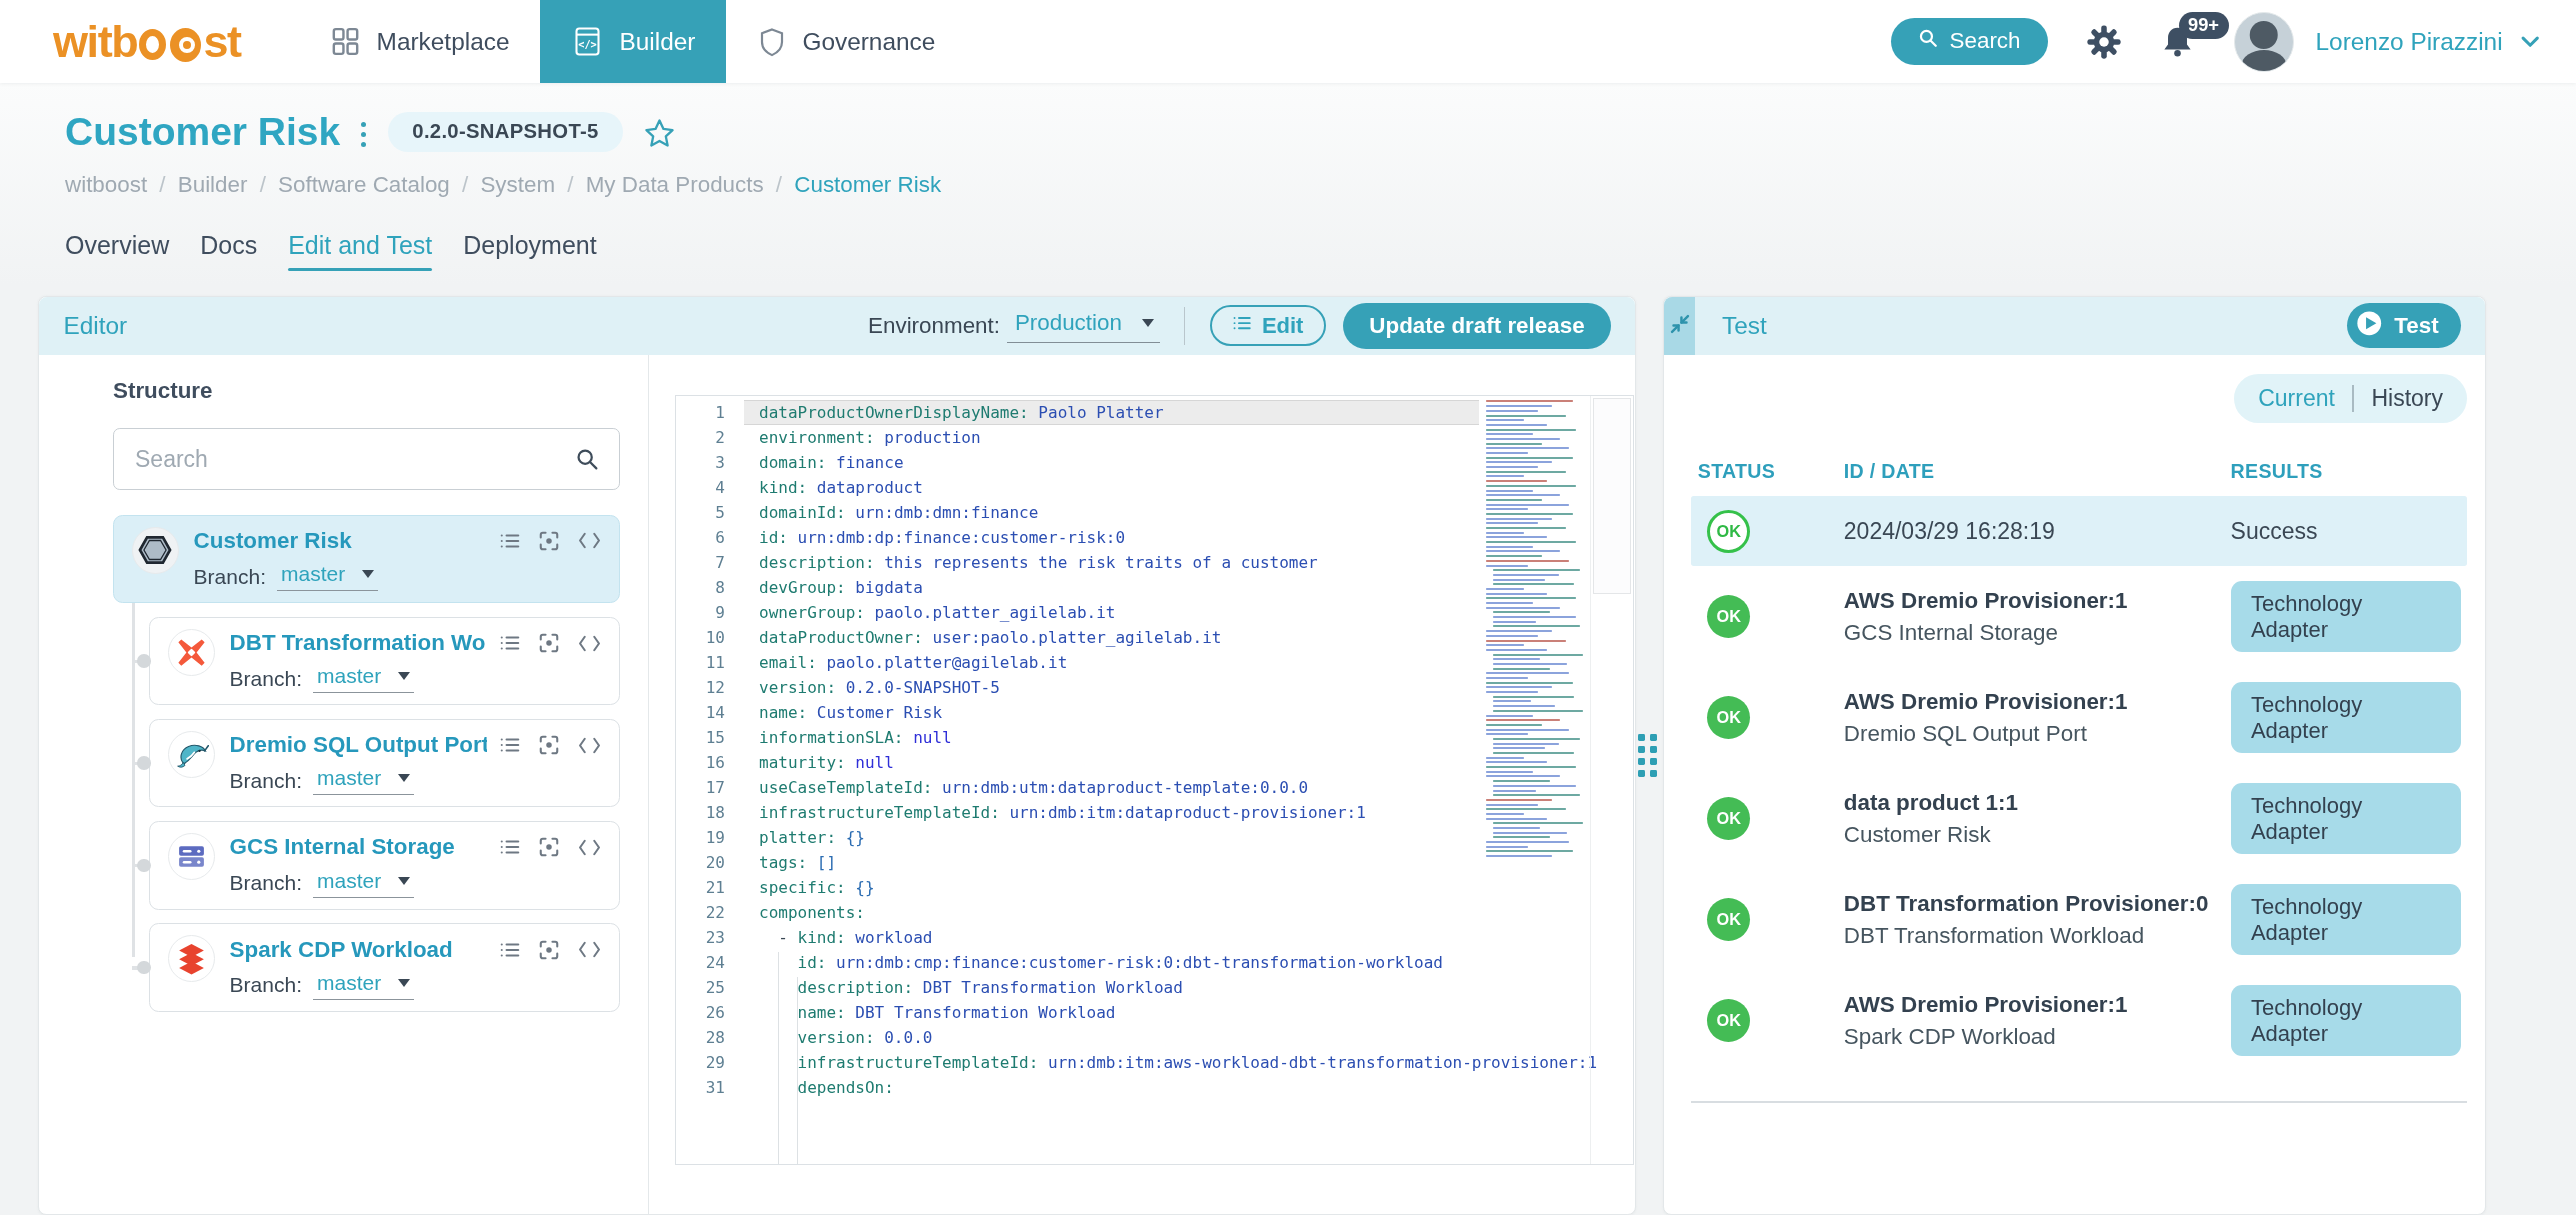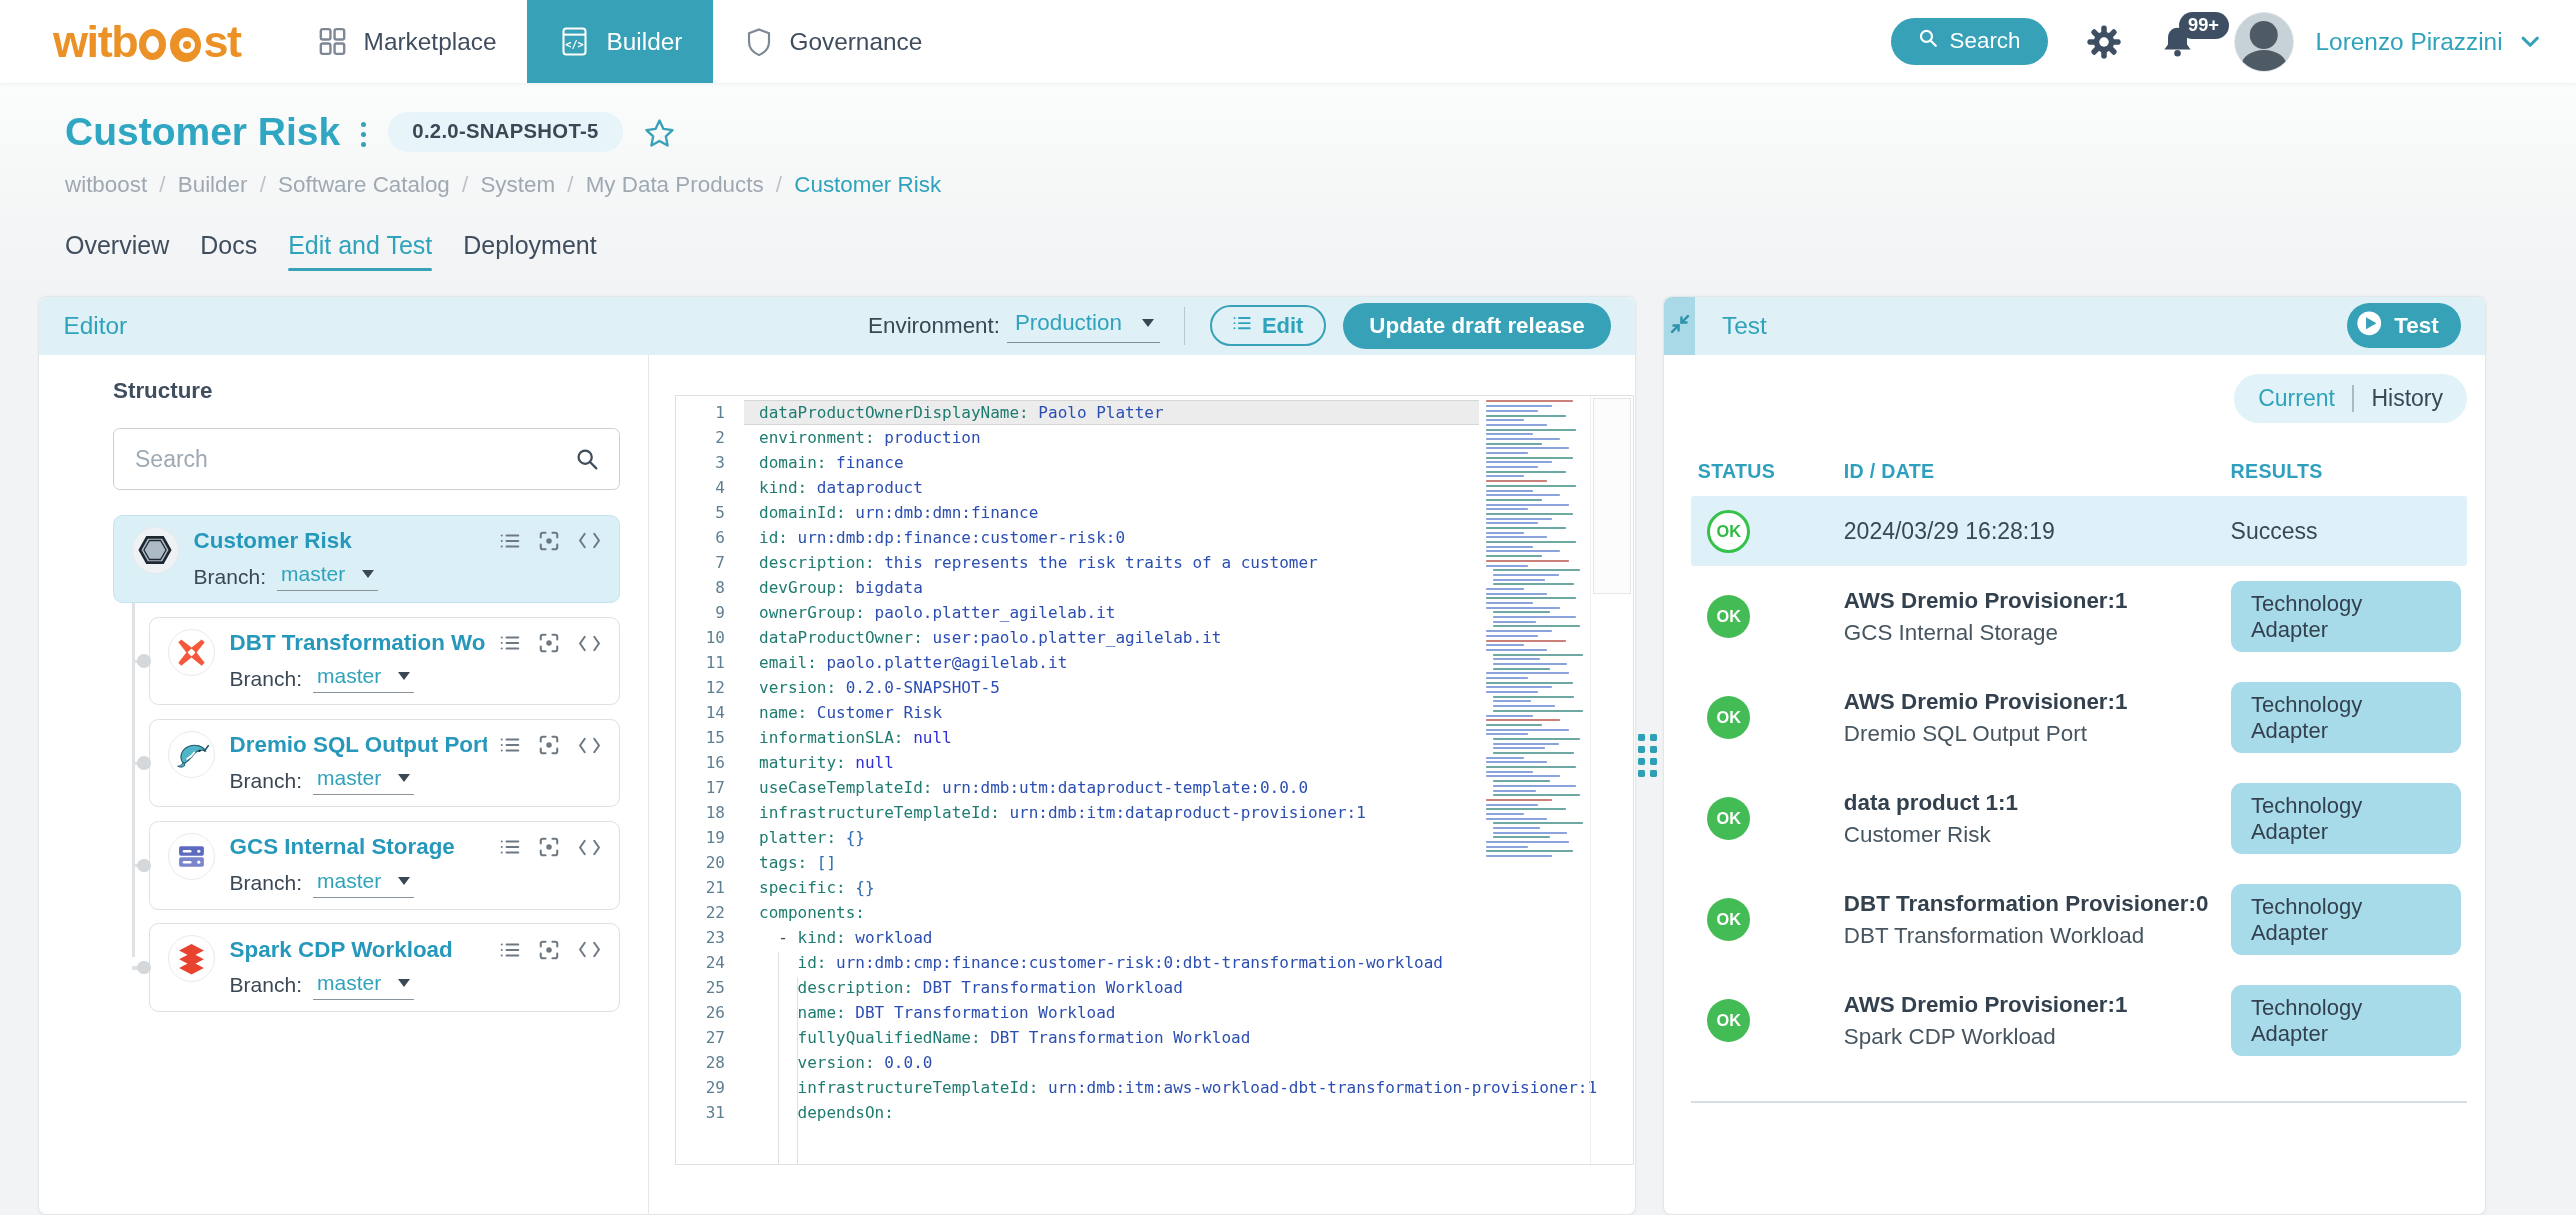--- a/index.html
+++ b/index.html
@@ -7,21 +7,21 @@
          background:linear-gradient(180deg,#FBFCFC 81px,#F1F3F4 285px,#F1F3F4 100%);
          font-family:"Liberation Sans",sans-serif; }
   :root{
     --accent:#36A1B7; --accent-text:#2FA3BC; --dark:#3A4754; --navtext:#3F4D5E;
     --gray:#9FA9B2; --hdr:#DFF1F6; --border:#DCE1E5;
   }
   
   .topbar{height:83px;background:#fff;display:flex;align-items:stretch;padding-left:53px;
           box-shadow:0 1.4px 4.1px rgba(40,60,70,.10);position:relative;z-index:5;}
   .logo{align-self:center;font-size:45px;font-weight:800;color:#EB9125;letter-spacing:-1.4px;
-        margin-right:44px;display:flex;align-items:center;line-height:1;}
+        margin-right:57px;display:flex;align-items:center;line-height:1;}
   .logo .oring{width:27px;height:31px;border:7.5px solid #EB9125;border-radius:50%;display:inline-block;margin:6.8px 2px 0;}
   .logo .odot{width:31px;height:34px;background:#EB9125;border-radius:50%;display:inline-block;margin:6.8px 2px 0;position:relative;}
   .logo .odot::after{content:"";position:absolute;left:8.8px;top:9.5px;width:8.1px;height:8.1px;border:4.1px solid #fff;border-radius:50%;}
   .nav{display:flex;align-items:stretch;}
   .nav-item{display:flex;align-items:center;gap:15px;padding:0 31px;font-size:24.4px;color:var(--navtext);cursor:pointer;}
   .nav-item.active{background:var(--accent);color:#fff;}
   .top-right{margin-left:auto;display:flex;align-items:center;padding-right:34px;}
   .search-pill{display:flex;align-items:center;gap:11px;background:var(--accent);color:#fff;
                font-size:22.4px;border:none;border-radius:27px;padding:10.2px 27px;cursor:pointer;}
   .icon-btn{margin-left:37px;position:relative;background:none;border:none;padding:0;cursor:pointer;line-height:0;}
@@ -648,24 +648,20 @@
               </div>
               <div class="cl">
                 <span class="ln">25</span>
                 <span class="ct">    <span class="k">description:</span> <span class="v">DBT Transformation Workload</span></span>
               </div>
               <div class="cl">
                 <span class="ln">26</span>
                 <span class="ct">    <span class="k">name:</span> <span class="v">DBT Transformation Workload</span></span>
               </div>
               <div class="cl">
-                <span class="ln">27</span>
-                <span class="ct">    <span class="k">fullyQualifiedName:</span> <span class="v">DBT Transformation Workload</span></span>
-              </div>
-              <div class="cl">
                 <span class="ln">28</span>
                 <span class="ct">    <span class="k">version:</span> <span class="v">0.0.0</span></span>
               </div>
               <div class="cl">
                 <span class="ln">29</span>
                 <span class="ct">    <span class="k">infrastructureTemplateId:</span> <span class="v">urn:dmb:itm:aws-workload-dbt-transformation-provisioner:1</span></span>
               </div>
               <div class="cl">
                 <span class="ln">31</span>
                 <span class="ct">    <span class="k">dependsOn:</span></span>

